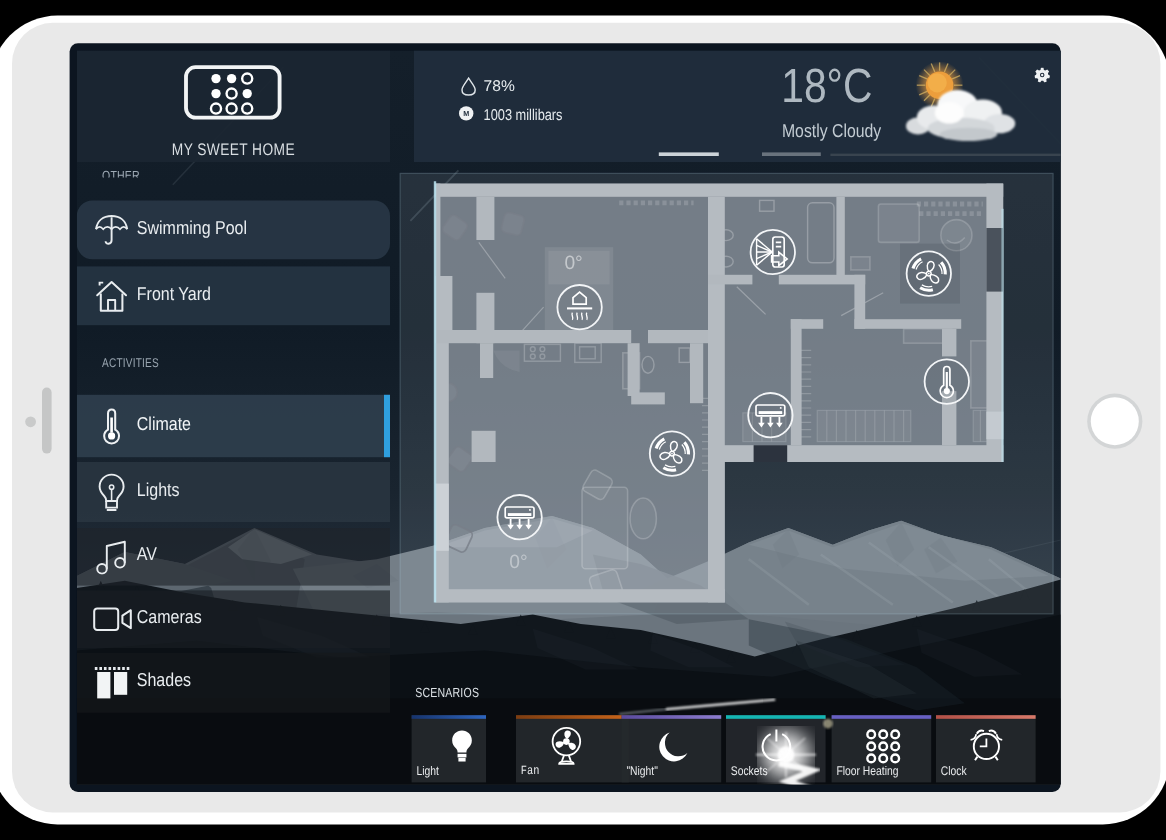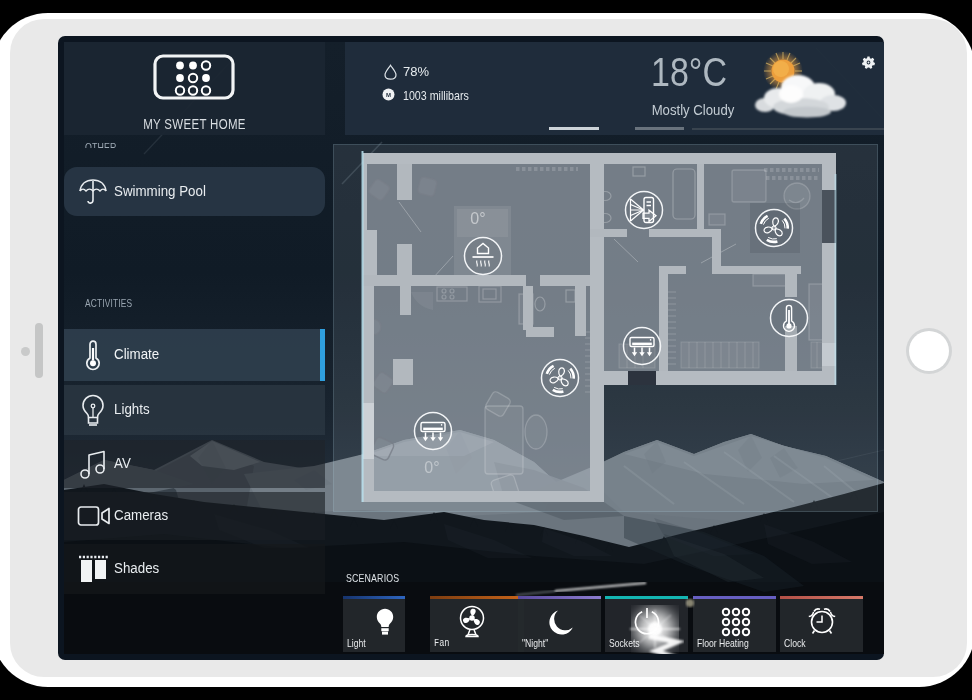--- a/index.html
+++ b/index.html
@@ -136,20 +136,29 @@
 
         <div class="abs" style="left:0; top:125px; width:261px; height:49px; background:rgba(41,56,71,0.87);border-radius:13px;">
           <svg class="abs" style="left:14px; top:11px;" width="30" height="28" viewBox="0 0 30 28">
             <path d="M2,13 C3,6 8,2 15,2 C22,2 27,6 28,13" fill="none" stroke="#e8ecef" stroke-width="1.6"></path>
             <path d="M2,13 C4,10.5 6,10.5 8,13 C10,10.5 13,10.5 15,13 C17,10.5 20,10.5 22,13 C24,10.5 26,10.5 28,13" fill="none" stroke="#e8ecef" stroke-width="1.4"></path>
             <path d="M15,3 L15,22 C15,26 10,26 10,23" fill="none" stroke="#e8ecef" stroke-width="1.6"></path>
           </svg>
           <div class="abs" style="left:50px; top:15px; color:#e9edf0; font-size:15.5px; transform:scaleX(0.86); transform-origin:left center;">Swimming Pool</div>
         </div>
 
+        <div class="abs" style="left:0; top:180px; width:261px; height:49px; background:rgba(39,54,69,0.85);">
+          <svg class="abs" style="left:13px; top:10px;" width="32" height="30" viewBox="0 0 32 30">
+            <path d="M4,14 L16,3 L28,14" fill="none" stroke="#e8ecef" stroke-width="1.7" stroke-linecap="round" stroke-linejoin="round"></path>
+            <path d="M7,12.5 L7,27 L25,27 L25,12.5" fill="none" stroke="#e8ecef" stroke-width="1.7" stroke-linejoin="round"></path>
+            <path d="M13,27 L13,18 L19,18 L19,27" fill="none" stroke="#e8ecef" stroke-width="1.6" stroke-linejoin="round"></path>
+            <path d="M6,6 L6,3.5 L9,3.5" fill="none" stroke="#e8ecef" stroke-width="1.6"></path>
+          </svg>
+          <div class="abs" style="left:50px; top:15px; color:#e9edf0; font-size:15.5px; transform:scaleX(0.86); transform-origin:left center;">Front Yard</div>
+        </div>
 
         <div class="abs" style="left:21px; top:255px; color:#9aa6b1; font-size:10.5px; letter-spacing:0.2px; transform:scaleX(0.8); transform-origin:left center;">ACTIVITIES</div>
 
         <div class="abs" style="left:0; top:287px; width:261px; height:52px; background:rgba(48,64,79,0.88);">
           <div class="abs" style="right:0; top:0; width:5px; height:52px; background:#2f9fde;"></div>
           <svg class="abs" style="left:19px; top:11px;" width="20" height="31" viewBox="0 0 20 31">
             <path d="M7,4.5 C7,2.5 8.3,1.2 10,1.2 C11.7,1.2 13,2.5 13,4.5 L13,18 C15,19.2 16.2,21 16.2,23.3 C16.2,26.8 13.5,29.5 10,29.5 C6.5,29.5 3.8,26.8 3.8,23.3 C3.8,21 5,19.2 7,18 Z" fill="none" stroke="#eef1f3" stroke-width="1.7"></path>
             <circle cx="10" cy="23.3" r="3" fill="#fff"></circle>
             <line x1="10" y1="20.5" x2="10" y2="8" stroke="#fff" stroke-width="2.2"></line>
           </svg>

